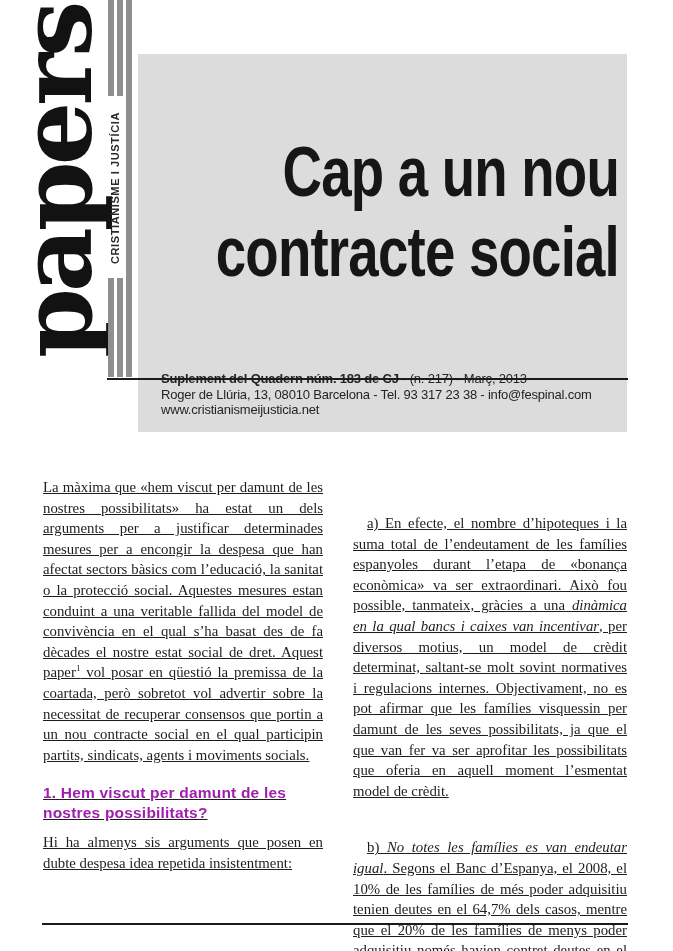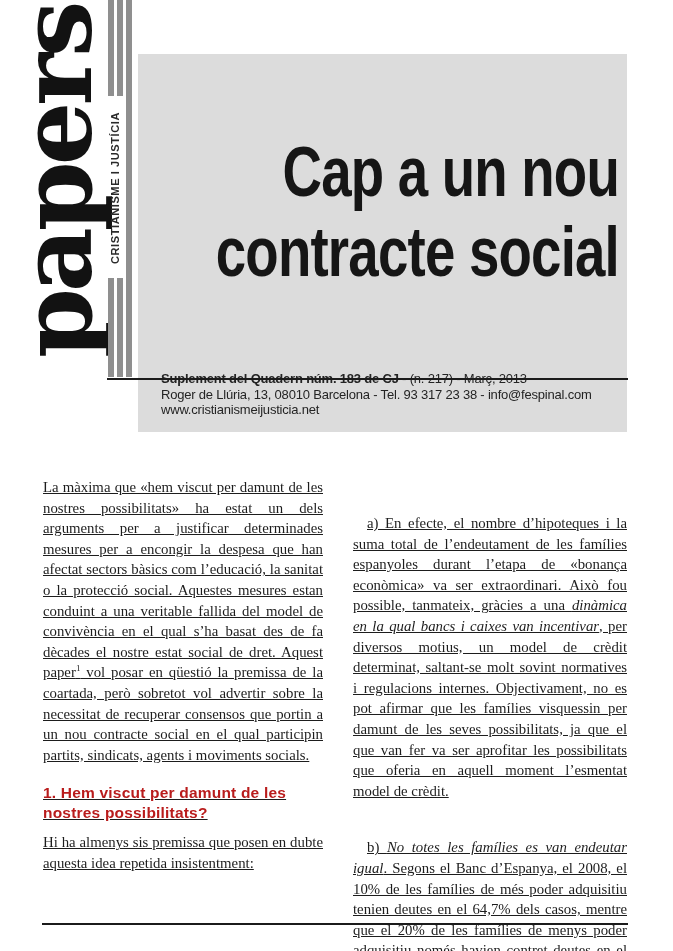--- a/index.html
+++ b/index.html
@@ -68,21 +68,21 @@
     hyphens:auto;text-decoration:underline;-webkit-hyphens:auto;
   }
   .col-left{left:43px;width:280px;}
   .col-right{left:353px;width:274px;}
   .col p{margin:0;}
   .col p + p{margin-top:2px;}
   .col p.indent{text-indent:14px;margin-top:36px;}
   .col h2{
     font-family:"Liberation Sans",sans-serif;font-weight:bold;
     font-size:15.5px;line-height:19.5px;letter-spacing:0.2px;
-    margin:18px 0 10px 0;color:#b91c1c;max-width:250px;text-align:left;
+    margin:18px 0 10px 0;color:#a21caf;max-width:250px;text-align:left;
   }
   .col .it{font-style:italic;}
   .col sup{font-size:9px;line-height:0;vertical-align:super;}
 </style>
 </head>
 <body>
 
 <div id="page">
 
   <div class="logo">
@@ -109,21 +109,21 @@
       <div>Roger de Llúria, 13, 08010 Barcelona - Tel. 93 317 23 38 - info@fespinal.com</div>
       <div>www.cristianismeijusticia.net</div>
     </div>
   </div>
 
   <div class="rule rule-top"></div>
 
   <div class="col col-left">
       <p><span>La màxima que «hem viscut per damunt de les nostres possibilitats» ha estat un dels arguments per a justificar determinades mesures per a encongir la despesa que han afectat sectors bàsics com l’educació, la sanitat o la protecció social. Aquestes mesures estan conduint a una veritable fallida del model de convivència en el qual s’ha basat des de fa dècades el nostre estat social de dret. Aquest paper</span><sup>1</sup><span> vol posar en qüestió la premissa de la coartada, però sobretot vol advertir sobre la necessitat de recuperar consensos que portin a un nou contracte social en el qual participin partits, sindicats, agents i moviments socials.</span></p>
       <h2>1. Hem viscut per damunt de les nostres possibilitats?</h2>
-      <p><span>Hi ha almenys sis premissa que posen en dubte aquesta idea repetida insistentment:</span></p>
+      <p><span>Hi ha almenys sis arguments que posen en dubte despesa idea repetida insistentment:</span></p>
     </div>
   <div class="col col-right">
       <p class="indent"><span>a) En efecte, el nombre d’hipoteques i la suma total de l’endeutament de les famílies espanyoles durant l’etapa de «bonança econòmica» va ser extraordinari. Això fou possible, tanmateix, gràcies a una </span><span class="it">dinàmica en la qual bancs i caixes van incentivar</span><span>, per diversos motius, un model de crèdit determinat, saltant-se molt sovint normatives i regulacions internes. Objectivament, no es pot afirmar que les famílies visquessin per damunt de les seves possibilitats, ja que el que van fer va ser aprofitar les possibilitats que oferia en aquell moment l’esmentat model de crèdit.</span></p>
       <p class="indent"><span>b) </span><span class="it">No totes les famílies es van endeutar igual</span><span>. Segons el Banc d’Espanya, el 2008, el 10% de les famílies de més poder adquisitiu tenien deutes en el 64,7% dels casos, mentre que el 20% de les famílies de menys poder adquisitiu només havien contret deutes en el 16,5% dels ca-</span></p>
     </div>
 
   <div class="rule rule-bottom"></div>
 
 </div>
 

